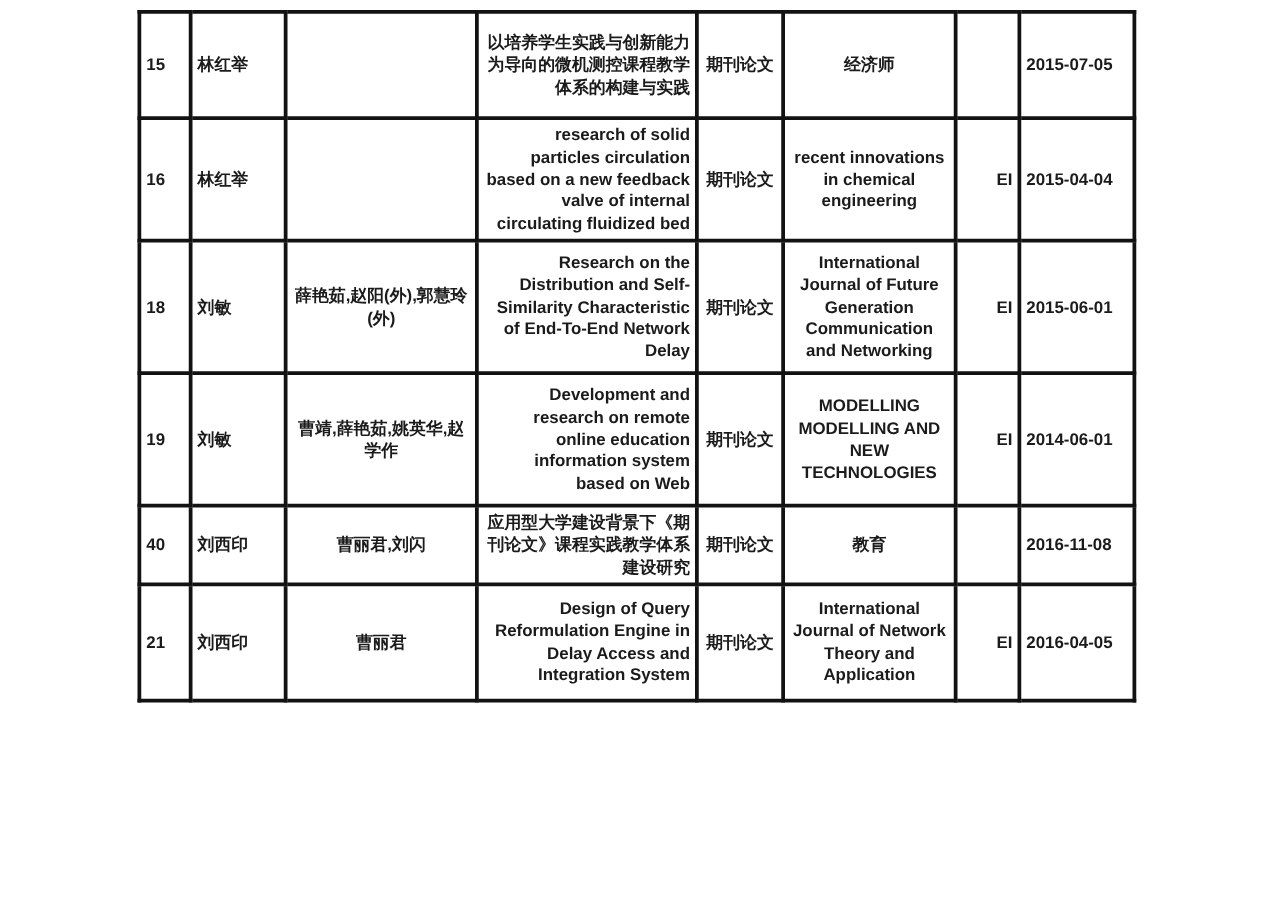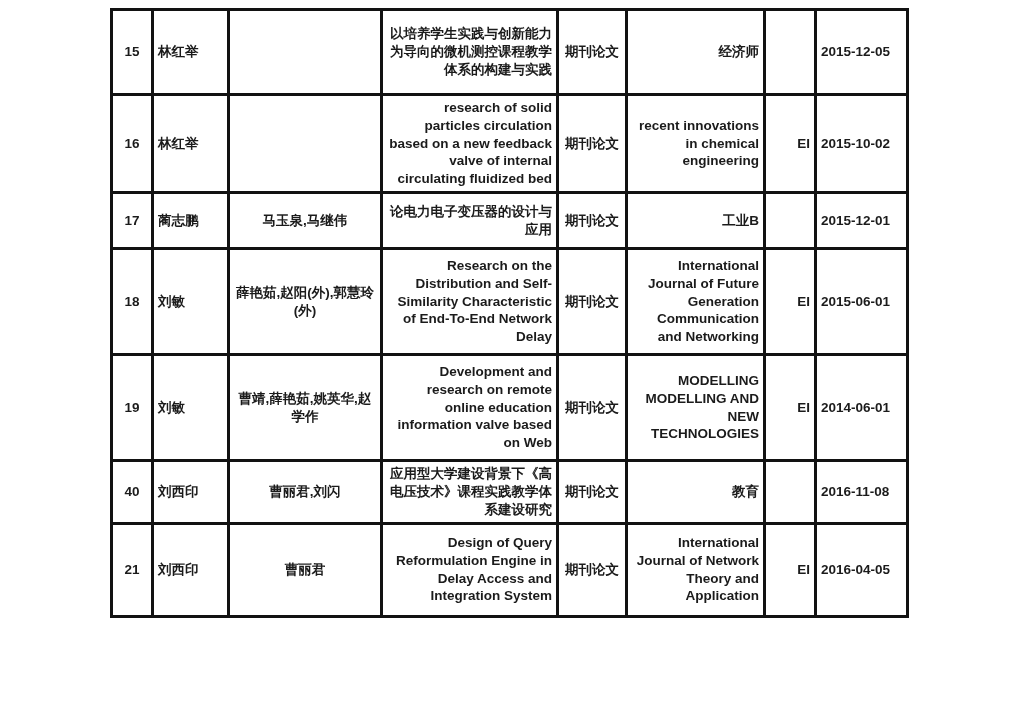--- a/index.html
+++ b/index.html
@@ -40,26 +40,26 @@
   col.c-num      { width: 41px; }
   col.c-author   { width: 76px; }
   col.c-coauth   { width: 153px; }
   col.c-title    { width: 176px; }
   col.c-type     { width: 69px; }
   col.c-journal  { width: 138px; }
   col.c-ei       { width: 51px; }
   col.c-date     { width: 92px; }
 
   
-  td.cell-num     { text-align: center; }
+  td.cell-num     { text-align: left; }
   td.cell-author  { text-align: left; margin-left: 16px; }
   td.cell-coauth  { text-align: center; }
   td.cell-title   { text-align: right; }
   td.cell-type    { text-align: center; padding-left: 5px; }
-  td.cell-journal { text-align: right; }
+  td.cell-journal { text-align: center; }
   td.cell-ei      { text-align: right; }
   td.cell-date    { text-align: left; }
 
   
   tr.row-0 { height: 85px; }
   tr.row-1 { height: 90px; }
   tr.row-2 { height: 56px; }
   tr.row-3 { height: 106px; }
   tr.row-4 { height: 106px; }
   tr.row-5 { height: 61px; }
@@ -82,67 +82,57 @@
     </colgroup>
     <tbody id="table-body">
         <tr class="row-0">
           <td class="cell-num">15</td>
           <td class="cell-author">林红举</td>
           <td class="cell-coauth"></td>
           <td class="cell-title">以培养学生实践与创新能力为导向的微机测控课程教学体系的构建与实践</td>
           <td class="cell-type">期刊论文</td>
           <td class="cell-journal">经济师</td>
           <td class="cell-ei"></td>
-          <td class="cell-date">2015-12-05</td>
+          <td class="cell-date">2015-07-05</td>
         </tr>
         <tr class="row-1">
           <td class="cell-num">16</td>
           <td class="cell-author">林红举</td>
           <td class="cell-coauth"></td>
           <td class="cell-title">research of solid particles circulation based on a new feedback valve of internal circulating fluidized bed</td>
           <td class="cell-type">期刊论文</td>
           <td class="cell-journal">recent innovations in chemical engineering</td>
           <td class="cell-ei">EI</td>
-          <td class="cell-date">2015-10-02</td>
-        </tr>
-        <tr class="row-2">
-          <td class="cell-num">17</td>
-          <td class="cell-author">蔺志鹏</td>
-          <td class="cell-coauth">马玉泉,马继伟</td>
-          <td class="cell-title">论电力电子变压器的设计与应用</td>
-          <td class="cell-type">期刊论文</td>
-          <td class="cell-journal">工业B</td>
-          <td class="cell-ei"></td>
-          <td class="cell-date">2015-12-01</td>
+          <td class="cell-date">2015-04-04</td>
         </tr>
         <tr class="row-3">
           <td class="cell-num">18</td>
           <td class="cell-author">刘敏</td>
           <td class="cell-coauth">薛艳茹,赵阳(外),郭慧玲(外)</td>
           <td class="cell-title">Research on the Distribution and Self-Similarity Characteristic of End-To-End Network Delay</td>
           <td class="cell-type">期刊论文</td>
           <td class="cell-journal">International Journal of Future Generation Communication and Networking</td>
           <td class="cell-ei">EI</td>
           <td class="cell-date">2015-06-01</td>
         </tr>
         <tr class="row-4">
           <td class="cell-num">19</td>
           <td class="cell-author">刘敏</td>
           <td class="cell-coauth">曹靖,薛艳茹,姚英华,赵学作</td>
-          <td class="cell-title">Development and research on remote online education information valve based on Web</td>
+          <td class="cell-title">Development and research on remote online education information system based on Web</td>
           <td class="cell-type">期刊论文</td>
           <td class="cell-journal">MODELLING MODELLING AND NEW TECHNOLOGIES</td>
           <td class="cell-ei">EI</td>
           <td class="cell-date">2014-06-01</td>
         </tr>
         <tr class="row-5">
           <td class="cell-num">40</td>
           <td class="cell-author">刘西印</td>
           <td class="cell-coauth">曹丽君,刘闪</td>
-          <td class="cell-title">应用型大学建设背景下《高电压技术》课程实践教学体系建设研究</td>
+          <td class="cell-title">应用型大学建设背景下《期刊论文》课程实践教学体系建设研究</td>
           <td class="cell-type">期刊论文</td>
           <td class="cell-journal">教育</td>
           <td class="cell-ei"></td>
           <td class="cell-date">2016-11-08</td>
         </tr>
         <tr class="row-6">
           <td class="cell-num">21</td>
           <td class="cell-author">刘西印</td>
           <td class="cell-coauth">曹丽君</td>
           <td class="cell-title">Design of Query Reformulation Engine in Delay Access and Integration System</td>

